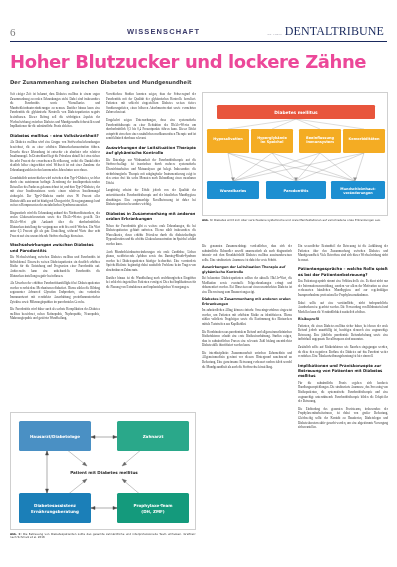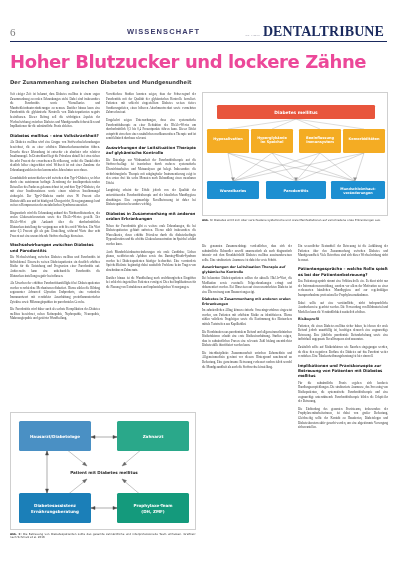--- a/index.html
+++ b/index.html
@@ -22,21 +22,21 @@
     font-size: 11px; color: #7b7b7b; width: 40px;
   }
   .section-name {
     flex: 1; text-align: center;
     font-family: Liberation Sans, sans-serif;
     font-size: 7.5px; letter-spacing: 1.1px; color: #3b3b6b;
     font-variant: small-caps; font-weight: 600;
   }
   .masthead-right { display: flex; align-items: baseline; gap: 3px; width: 110px; justify-content: flex-end; }
   .mh-edition { font-size: 2.8px; color: #8a8a9a; letter-spacing: .2px; white-space: nowrap; }
-  .mh-logo { font-size: 14px; color: #1a2a5e; font-weight: 700; letter-spacing: .1px; font-variant: small-caps; white-space: nowrap; }
+  .mh-logo { font-size: 12px; color: #1a2a5e; font-weight: 400; letter-spacing: .1px; font-variant: small-caps; white-space: nowrap; }
   .mh-flag { width: 8px; height: 6px; background: #d4202a; position: relative; display: inline-block; }
   .mh-flag::after { content: ""; position: absolute; left: 1px; top: 1px; width: 2px; height: 4px; background: #fff; }
 
   
   .headline {
     position: absolute; left: 10px; top: 48px; width: 377px;
     font-family: "DejaVu Sans", sans-serif;
     font-weight: 700; font-size: 18px; line-height: 27px;
     color: #ec4899; letter-spacing: -0.4px;
   }

